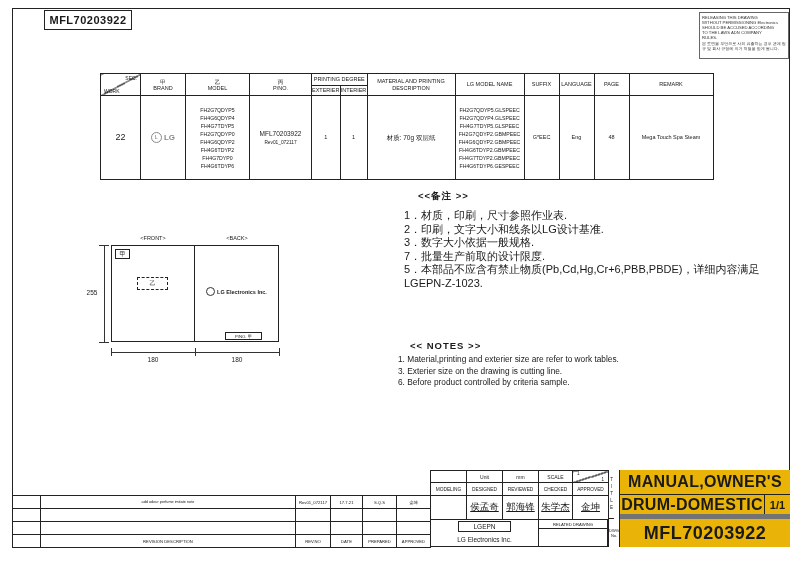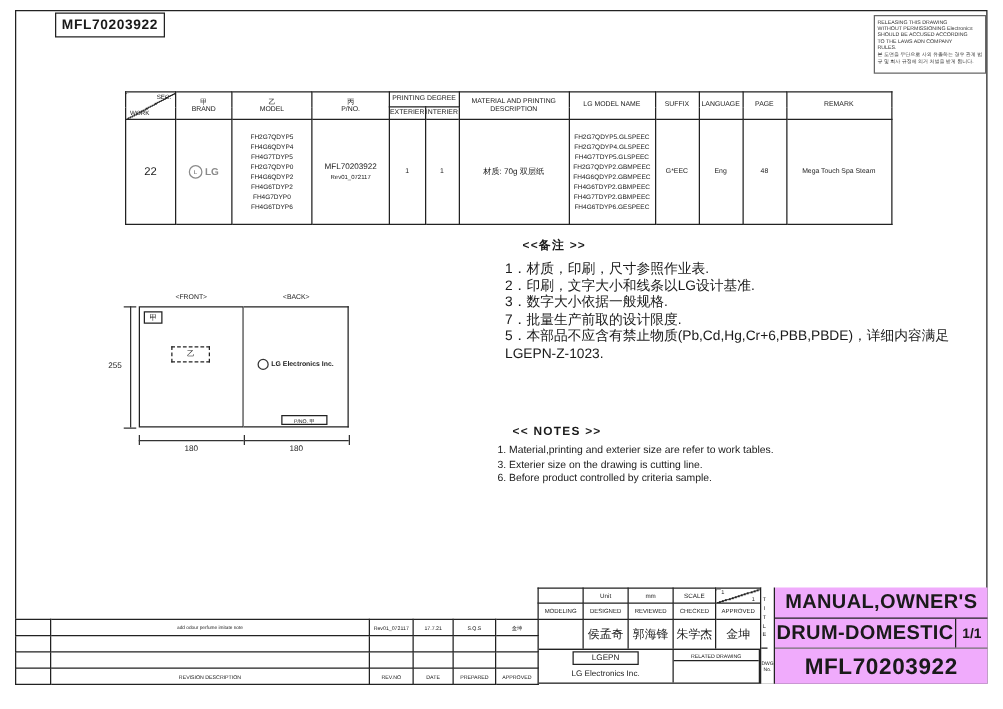--- a/index.html
+++ b/index.html
@@ -62,41 +62,41 @@
   .notes-en .title{font-size:9.5px;font-weight:bold;margin-left:14px;letter-spacing:1px;margin-bottom:3px;}
   .notes-en .ln{font-size:8.3px;line-height:11.6px;margin-left:2px;white-space:pre-line;}
 
   
   .appr-table{left:430px;top:470px;border-collapse:collapse;table-layout:fixed;background:#fff;}
   .appr-table td{border:1px solid #222;padding:0;text-align:center;vertical-align:middle;overflow:hidden;}
   .appr-r1{height:12px;}
   .appr-r1 td{font-size:5px;}
   .appr-r2{height:13px;}
   .appr-r2 td{font-size:4.8px;}
-  .appr-r3{height:24px;}
+  .appr-r3{height:24px;text-decoration:underline;}
   .appr-r3 td{font-size:9.5px;}
   .scale-diag{position:relative;background:linear-gradient(to bottom right,transparent 47%,#222 47%,#222 53%,transparent 53%);}
   .scale-num{position:absolute;top:0;left:4px;font-size:4.5px;}
   .scale-den{position:absolute;bottom:0;right:4px;font-size:4.5px;}
 
   .tb-bottom{left:430px;top:519px;width:178px;height:28px;border:1px solid #222;display:flex;background:#fff;}
   .tb-bl{width:108px;border-right:1px solid #222;display:flex;flex-direction:column;}
   .lgepn-row{height:13px;display:flex;align-items:center;justify-content:center;}
   .lgepn-box{border:1px solid #222;font-size:6.5px;line-height:9px;padding:0 14px;}
   .company-row{flex:1;display:flex;align-items:center;justify-content:center;font-size:6.5px;}
   .tb-br{flex:1;display:flex;flex-direction:column;}
   .related-label{height:9px;border-bottom:1px solid #222;font-size:4.2px;display:flex;align-items:center;justify-content:center;}
   .related-empty{flex:1;}
 
   .title-strip{left:608px;top:470px;width:12px;height:77px;border-left:1px solid #222;border-right:1px solid #222;background:#fff;}
   .title-vert{height:49px;display:flex;align-items:center;justify-content:center;writing-mode:vertical-lr;text-orientation:upright;font-size:4.5px;letter-spacing:2px;border-bottom:1px solid #222;}
   .dwg-label{height:27px;display:flex;align-items:center;justify-content:center;text-align:center;font-size:4px;line-height:5px;padding:0 1px;}
-  .title-main{left:620px;top:470px;width:170px;height:77px;background:#f0abfc;}
+  .title-main{left:620px;top:470px;width:170px;height:77px;background:#eab308;}
   .title-l1{height:25px;border-bottom:1px solid #222;display:flex;align-items:center;justify-content:center;font-size:16px;font-weight:bold;letter-spacing:.3px;}
-  .title-l2row{height:24px;border-bottom:1px solid #737373;display:flex;justify-content:flex-end;}
+  .title-l2row{height:24px;border-bottom:5px solid #737373;display:flex;justify-content:flex-end;}
   .title-l2{flex:1;display:flex;align-items:center;justify-content:center;font-size:16px;font-weight:bold;letter-spacing:.3px;}
   .sheet-cell{width:26px;border-left:1px solid #222;display:flex;align-items:center;justify-content:center;font-size:11px;font-weight:bold;}
   .dwg-no{height:28px;display:flex;align-items:center;justify-content:center;font-size:18px;font-weight:bold;letter-spacing:.5px;}
 
   
   .rev-table{left:12px;top:495px;border-collapse:collapse;table-layout:fixed;background:#fff;}
   .rev-table tr{height:13px;}
   .rev-table td{border:1px solid #222;padding:0;text-align:center;vertical-align:middle;font-size:4.2px;overflow:hidden;}
   .rev-desc{font-size:3.8px !important;}
 </style>

